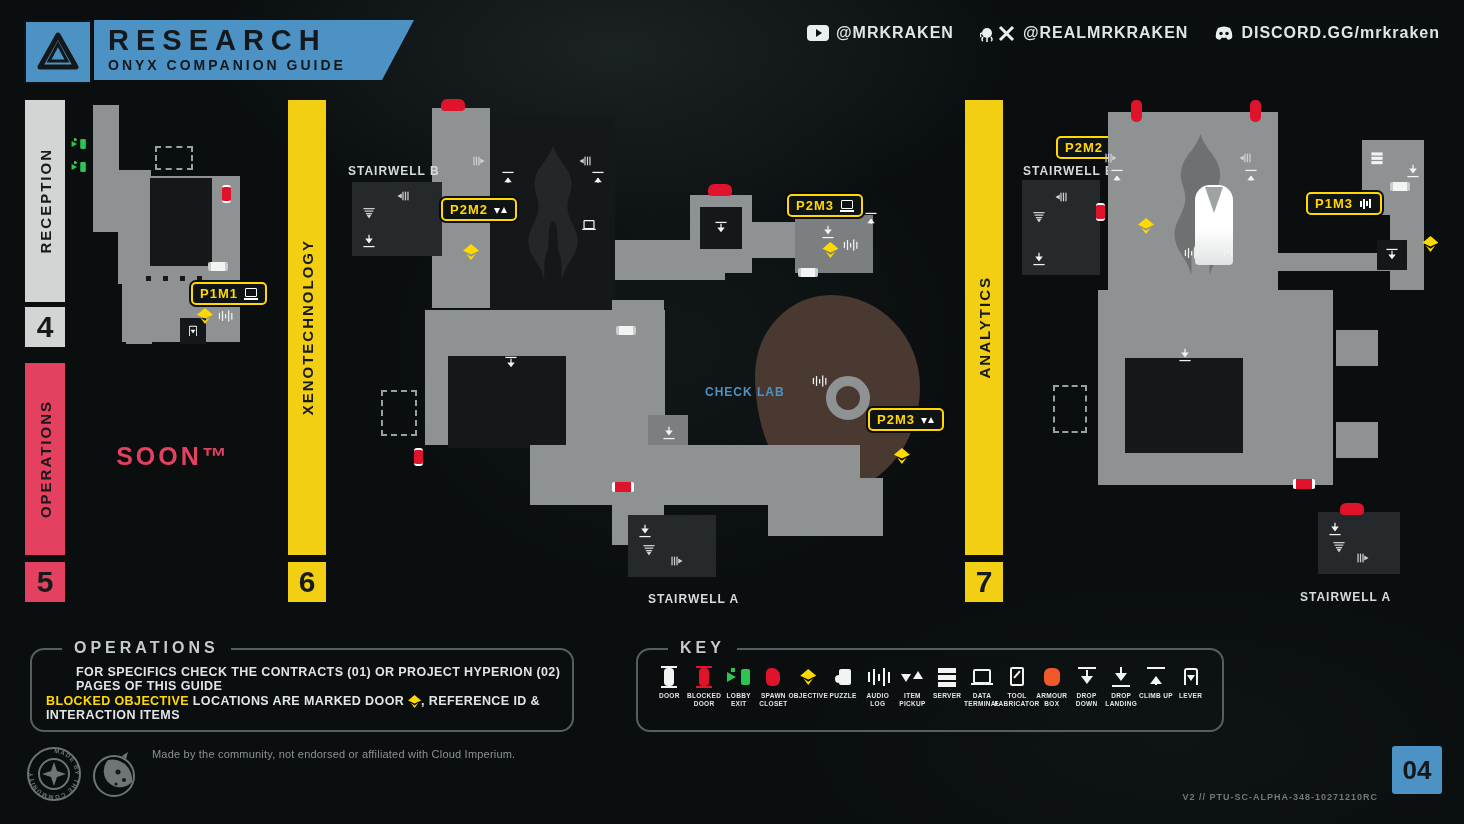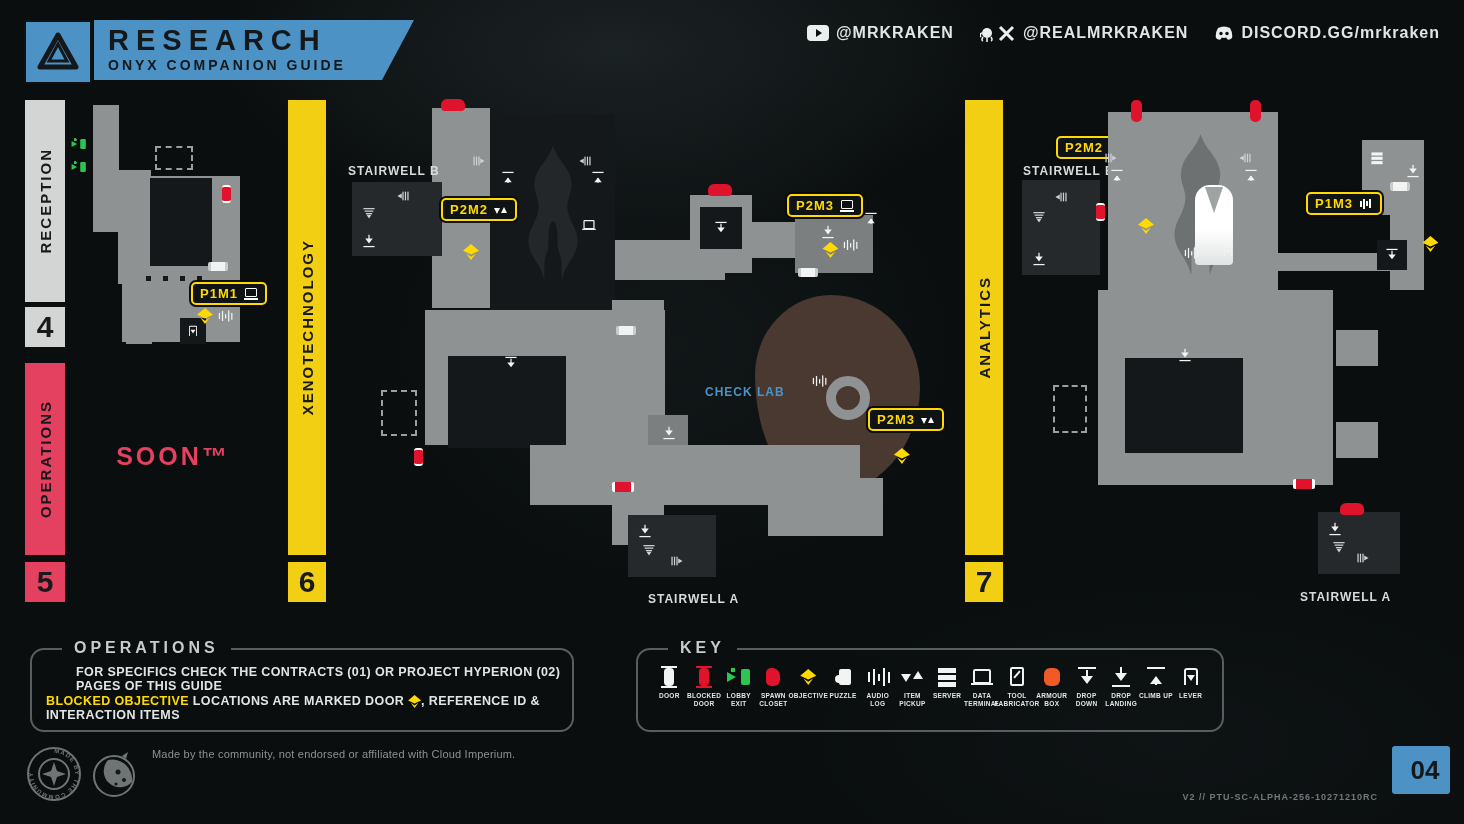--- a/index.html
+++ b/index.html
@@ -440,16 +440,16 @@
     <svg width="52" height="52" viewBox="0 0 52 52">
       <circle cx="26" cy="28" r="20" fill="none" stroke="#6f7475" stroke-width="2"></circle>
       <path d="M20 12 a20 20 0 0 1 24 22 a14 14 0 1 1 -24 -22" fill="#6f7475"></path>
       <circle cx="30" cy="24" r="2.5" fill="#15181a"></circle>
         <circle cx="36" cy="32" r="2" fill="#15181a"></circle>
         <circle cx="28" cy="36" r="1.6" fill="#15181a"></circle>
       <path d="M34 8 L40 4 L38 11 Z" fill="#6f7475"></path>
     </svg>
   </div>
   <div class="abs foot-text" style="left:152px;top:748px;">Made by the community, not endorsed or affiliated with Cloud Imperium.</div>
-  <div class="abs page-num" style="left:1392px;top:746px;width:50px;height:48px;padding-left:8px;">04</div>
-  <div class="abs version" style="right:86px;top:792px;">V2 // PTU-SC-ALPHA-256-10271210RC</div>
+  <div class="abs page-num" style="left:1392px;top:746px;width:50px;height:48px;">04</div>
+  <div class="abs version" style="right:86px;top:792px;">V2 // PTU-SC-ALPHA-348-10271210RC</div>
 
 </div>
 
 </body></html>

